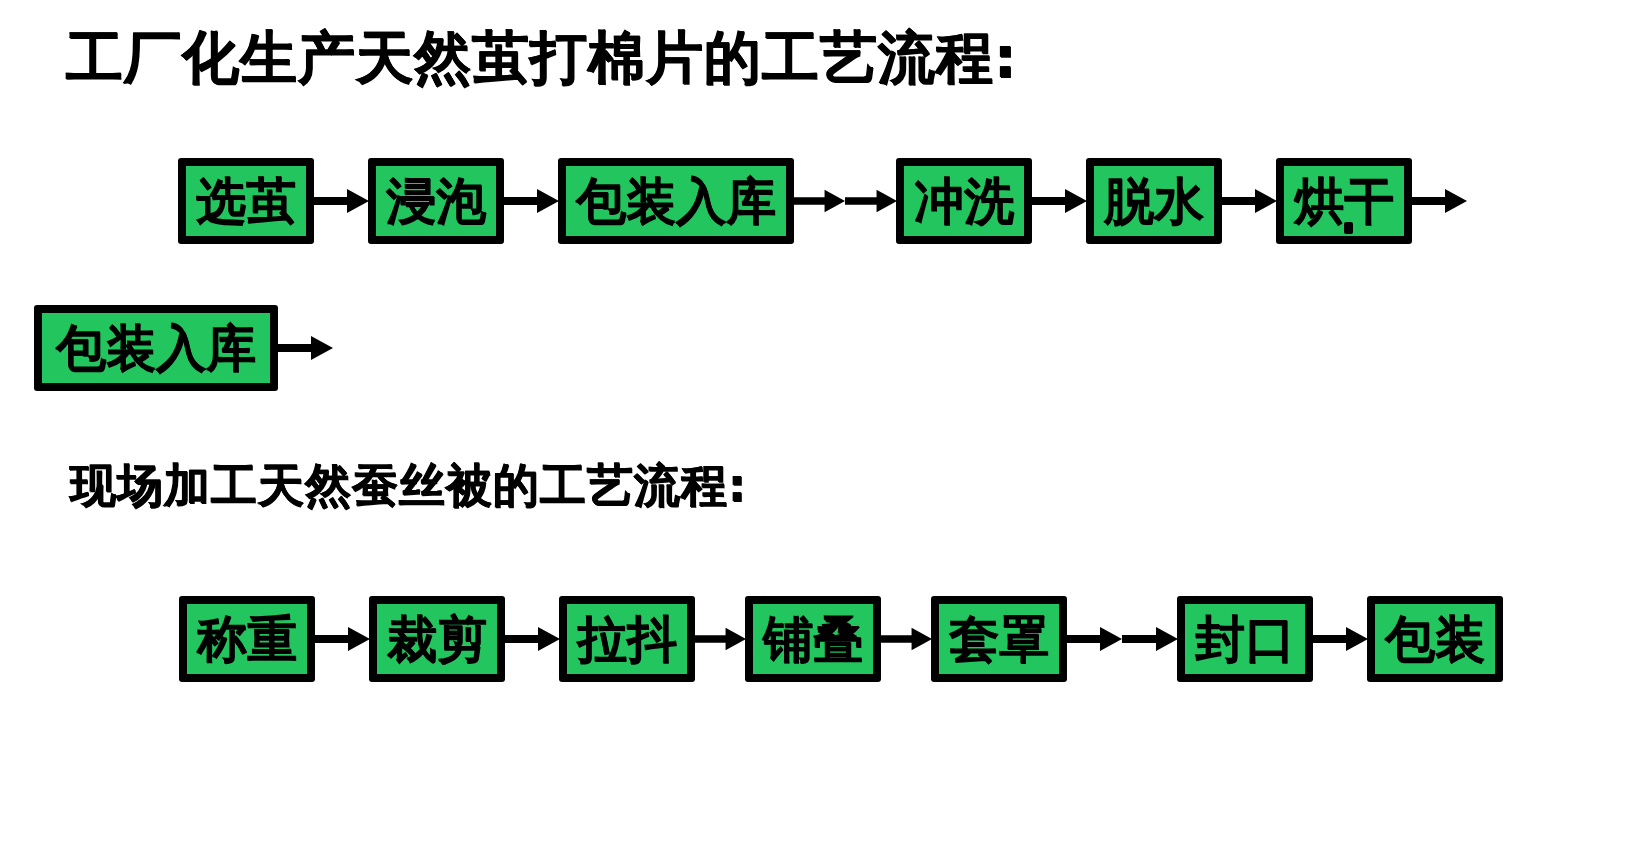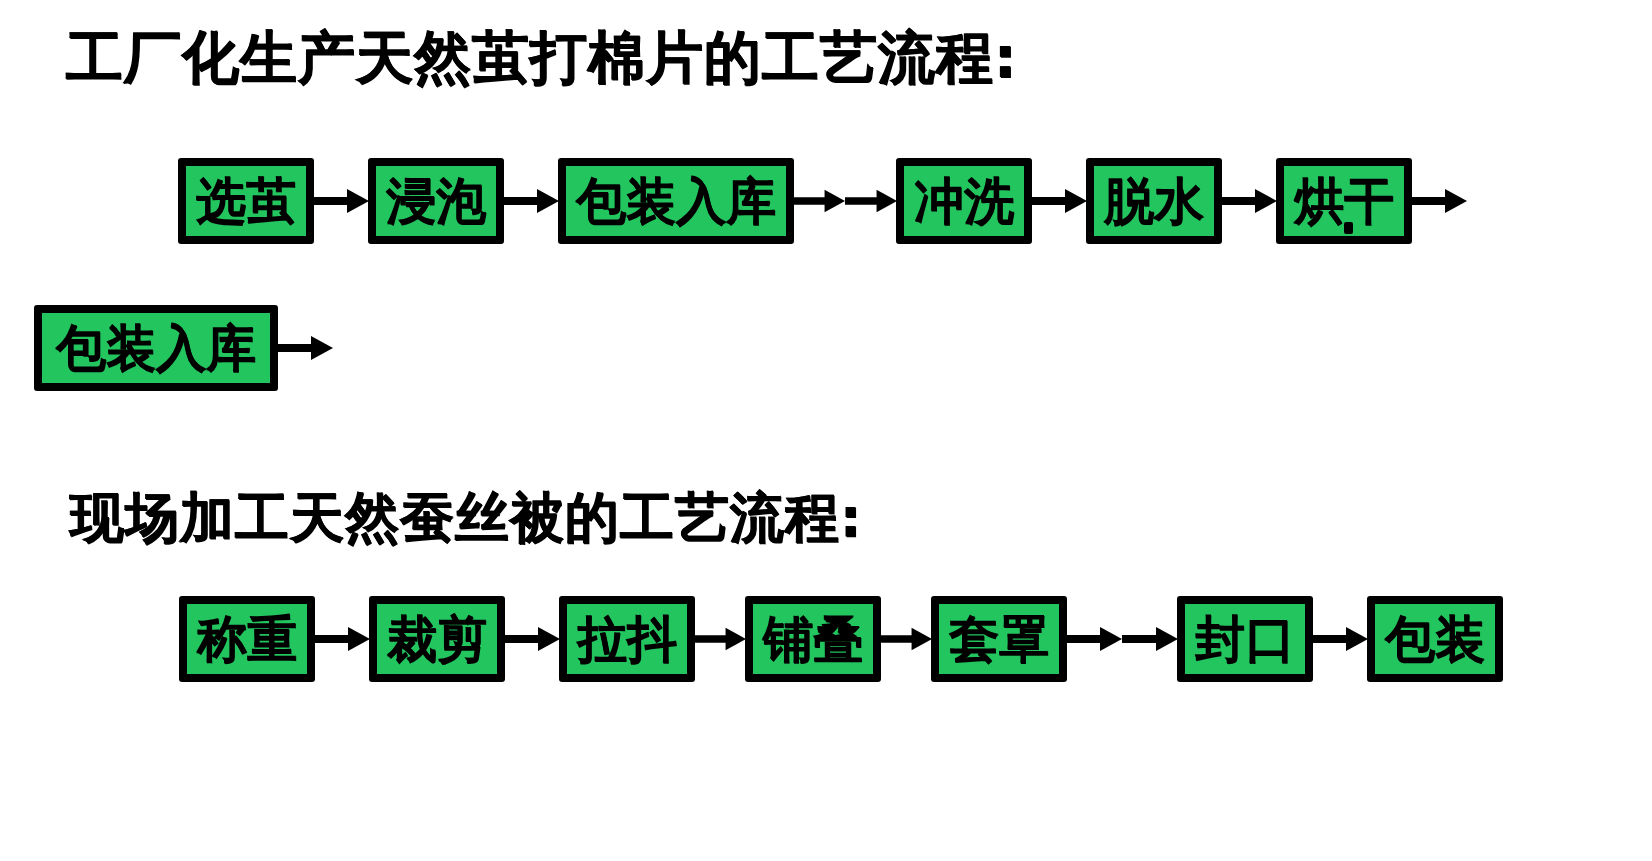--- a/index.html
+++ b/index.html
@@ -26,22 +26,22 @@
     
     text-shadow: 0.6px 0.6px 0 #000, -0.4px 0.4px 0 #000;
   }
   .title-1 {
     left: 66px;
     top: 26px;
     font-size: 57px;
   }
   .title-2 {
     left: 70px;
-    top: 488px;
-    font-size: 54px;
+    top: 460px;
+    font-size: 46px;
   }
   .flow-row {
     position: absolute;
     display: flex;
     align-items: center;
   }
   .row-1 { left: 179px; top: 159px; }
   .row-2 { left: 35px;  top: 306px; }
   .row-3 { left: 180px; top: 597px; }
   .row-4 { left: 33px;  top: 750px; }

